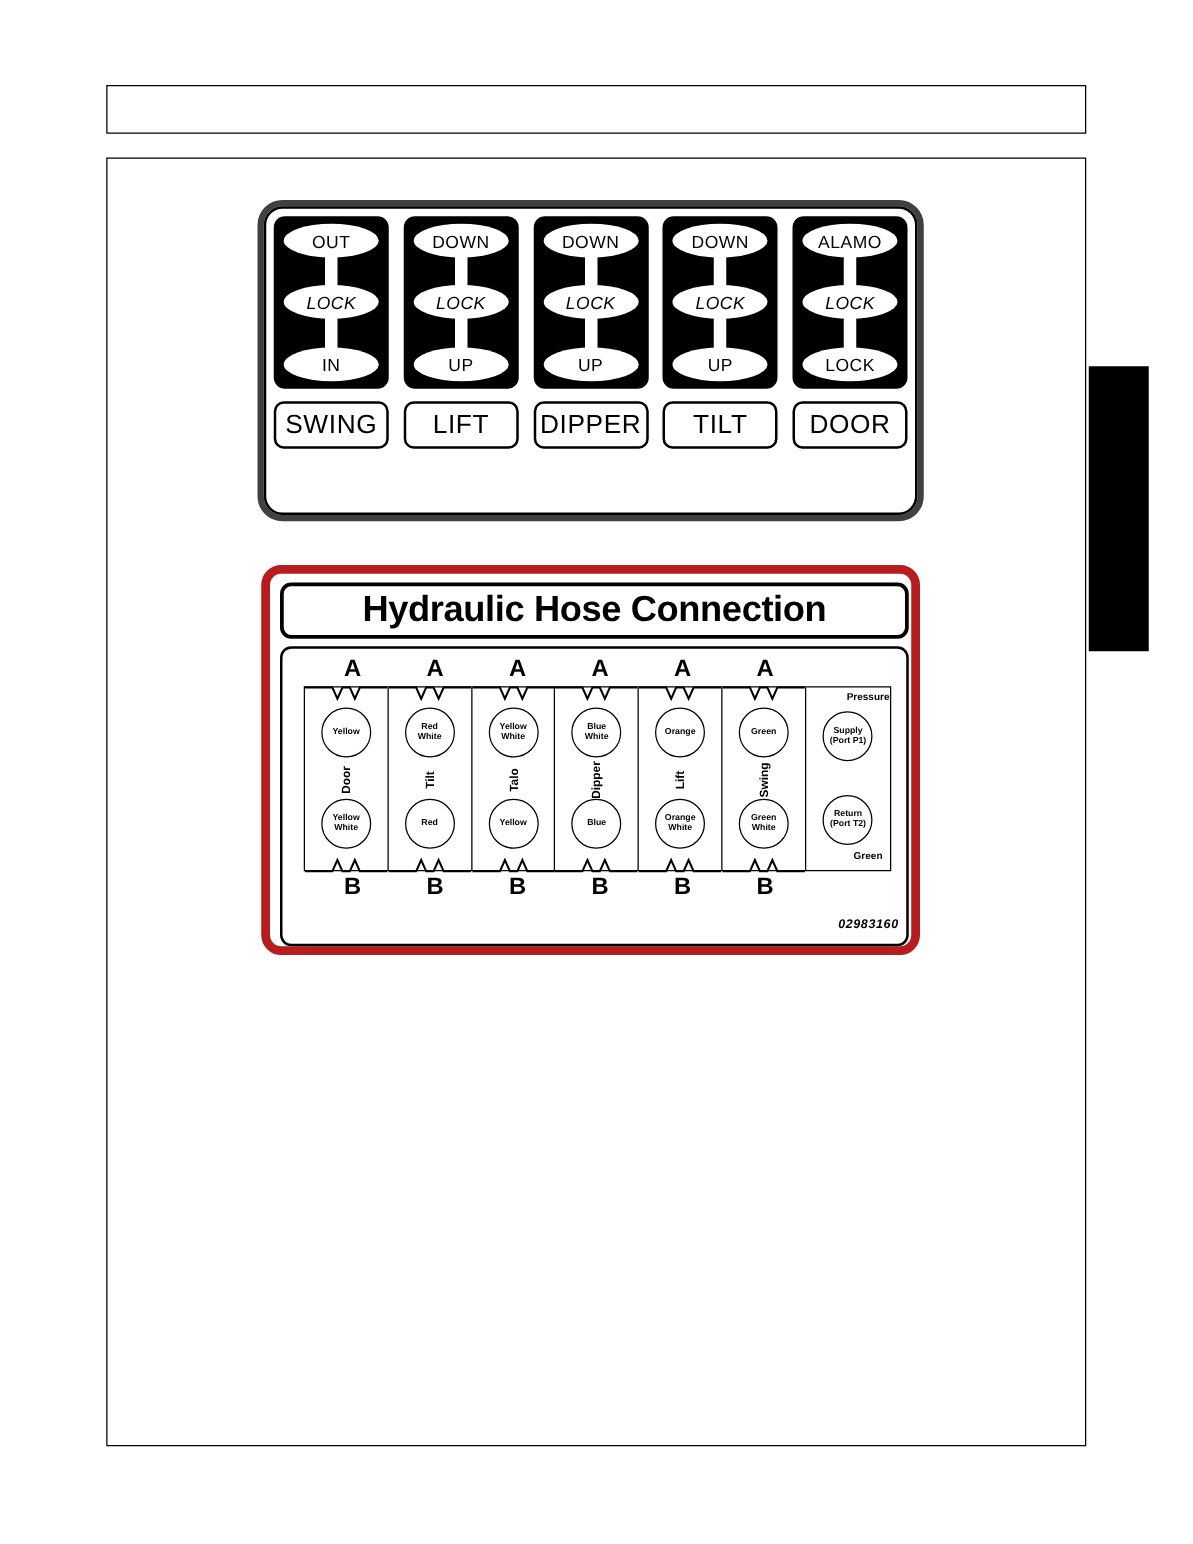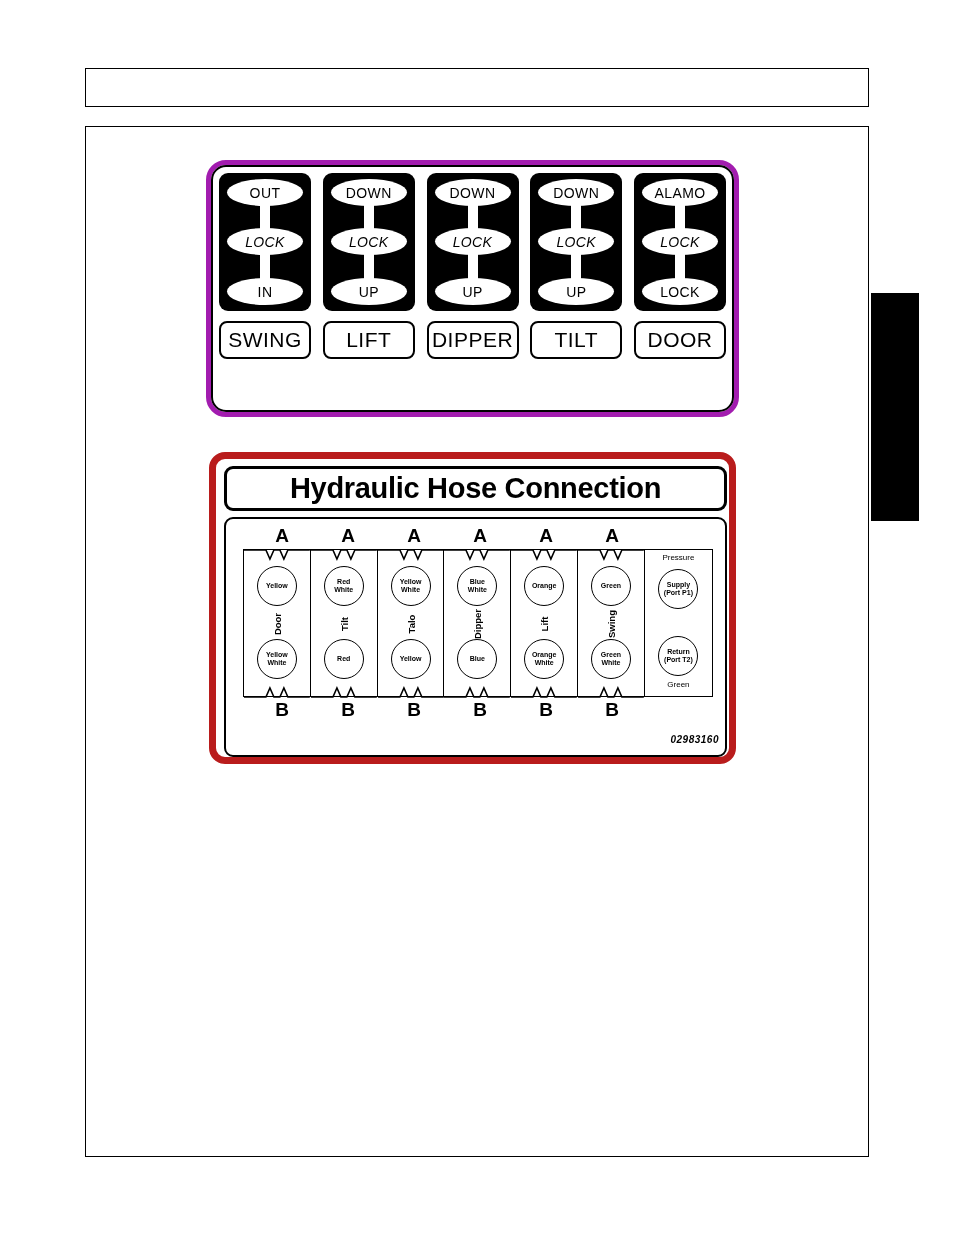--- a/index.html
+++ b/index.html
@@ -46,21 +46,21 @@
     background: #000;
   }
 
   
   #switch-decal {
     position: absolute;
     left: 206px;
     top: 160px;
     width: 533px;
     height: 257px;
-    border: 5px solid #a21caf;
+    border: 5px solid #404040;
     border-radius: 20px;
     box-sizing: border-box;
     background: #fff;
   }
   #switch-decal-inner {
     position: absolute;
     left: 0; top: 0; right: 0; bottom: 0;
     border: 2px solid #000;
     border-radius: 15px;
     box-sizing: border-box;
@@ -285,25 +285,25 @@
     align-items: center;
     justify-content: center;
     font-size: 9.5px;
     font-weight: bold;
     transform: rotate(-90deg);
     z-index: 3;
   }
 
   .tank-cap {
     position: absolute;
-    left: 0;
+    left: 16px;
     width: 100%;
     text-align: center;
     font-size: 8px;
-    font-weight: normal;
+    font-weight: bold;
     z-index: 3;
   }
   .tank-cap.up   { top: 3px; }
   .tank-cap.down { top: 130px; }
 
   .notch {
     position: absolute;
     left: 0;
     width: 100%;
     height: 12px;

